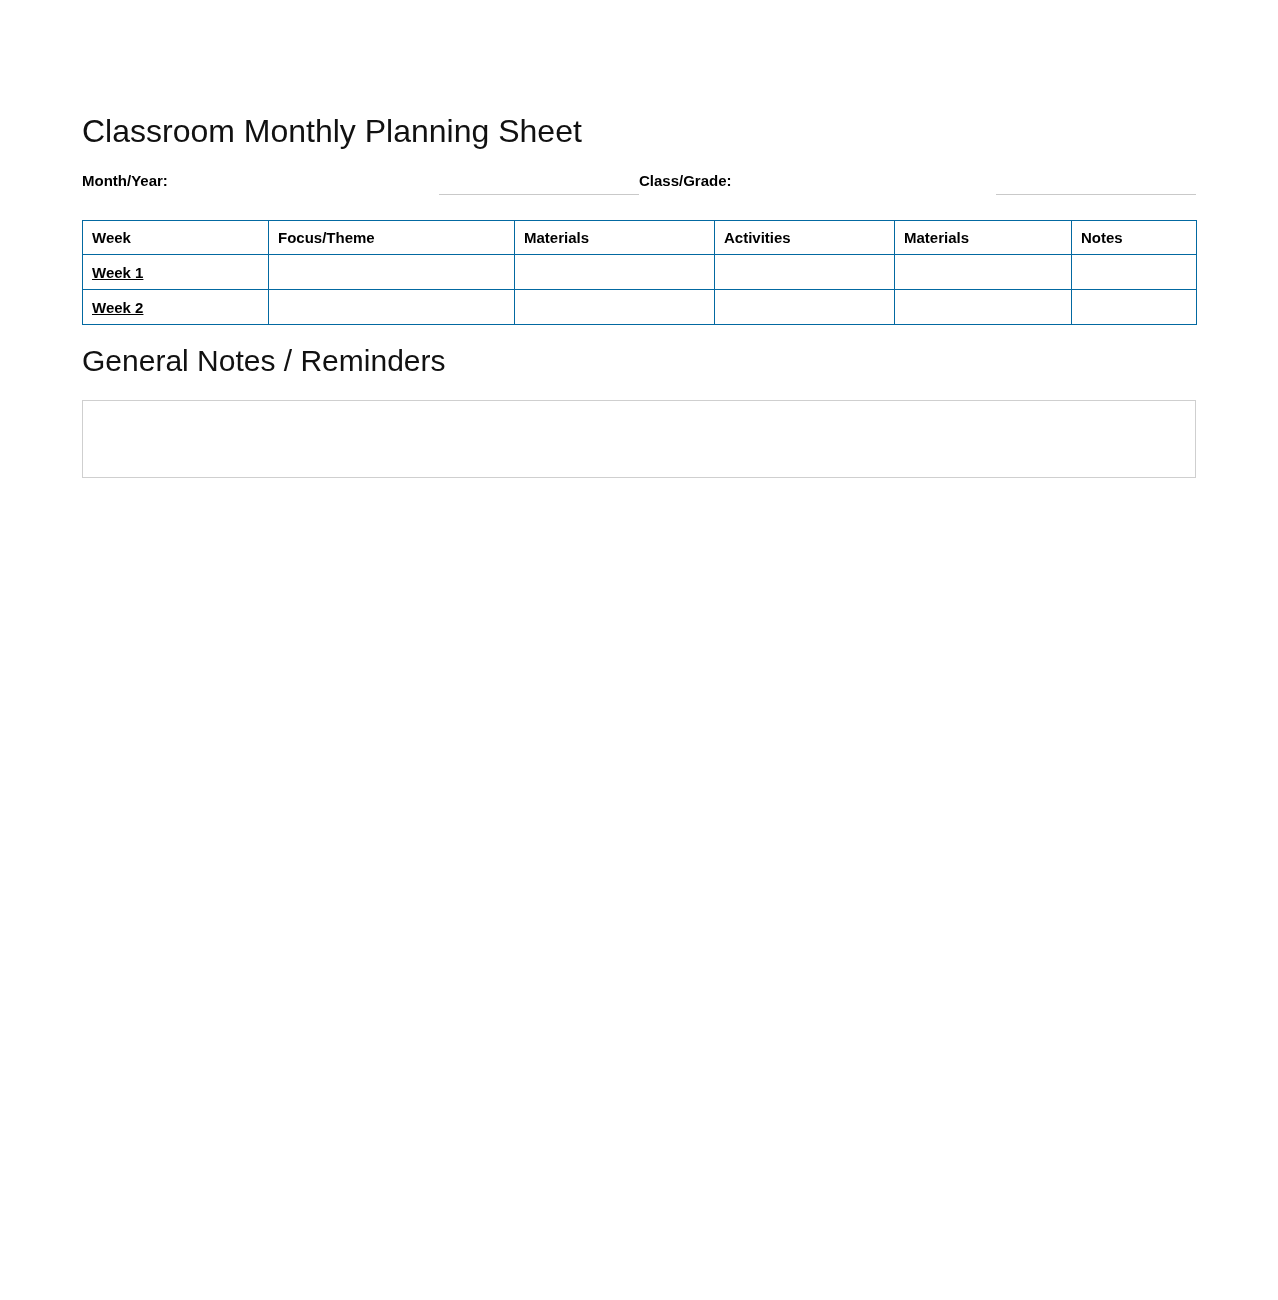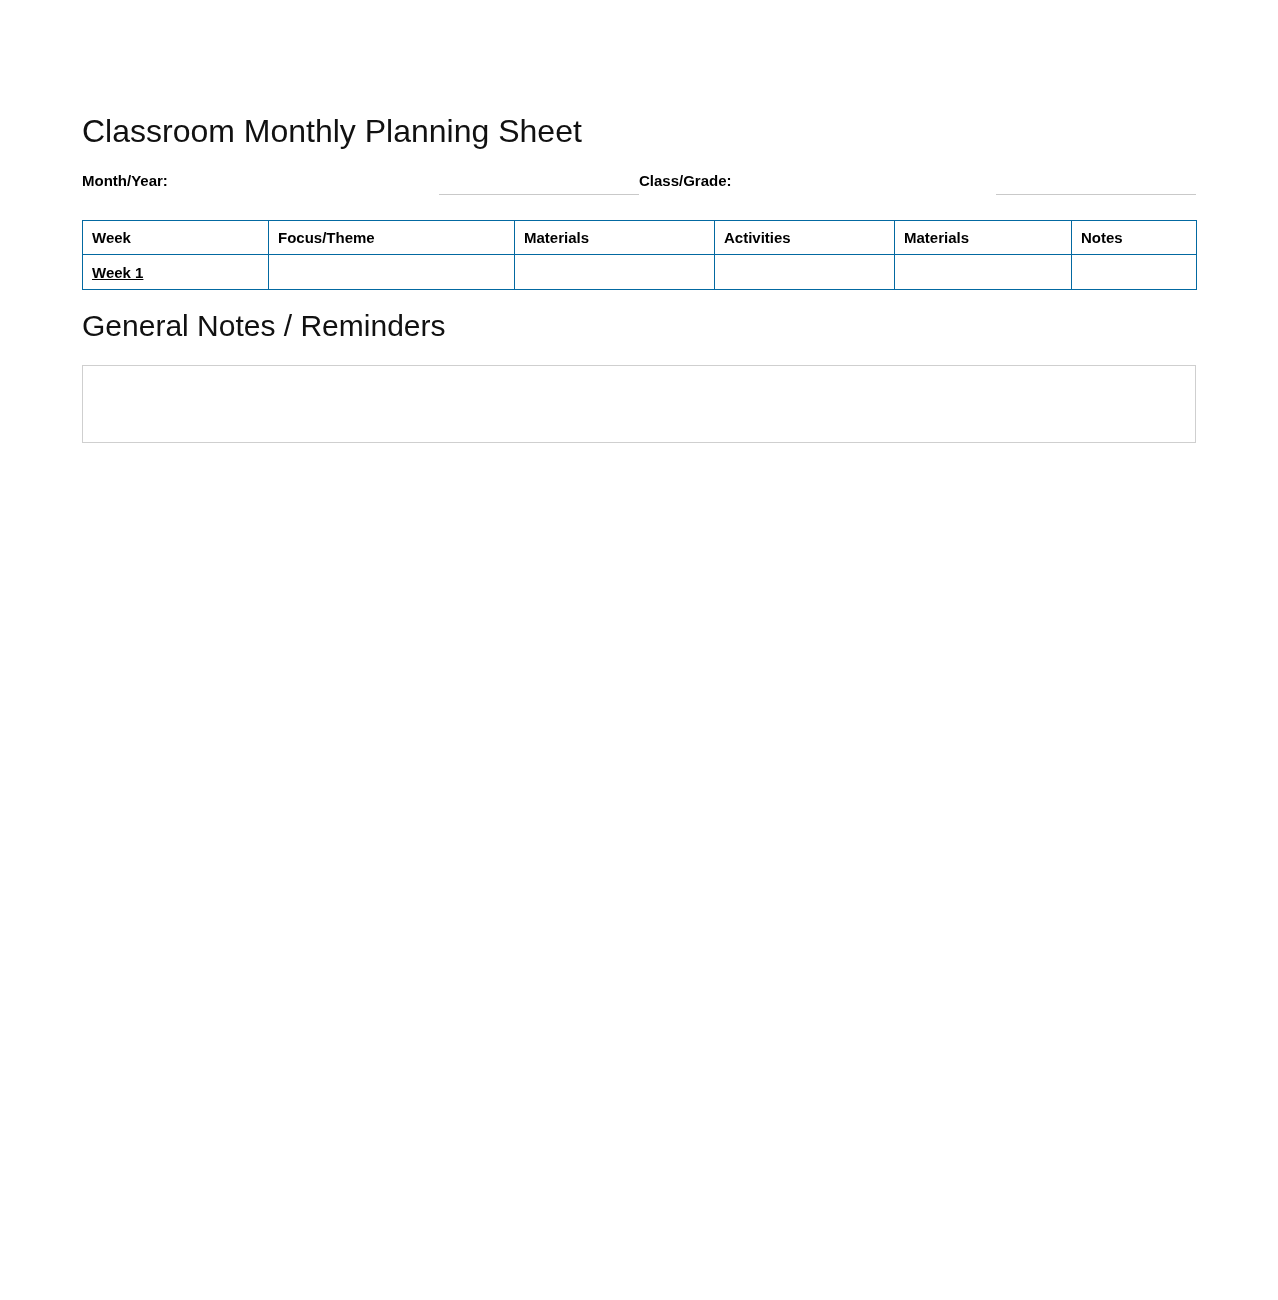--- a/index.html
+++ b/index.html
@@ -133,20 +133,28 @@
     </thead>
     <tbody>
       <tr>
         <td class="week-cell">Week 1</td>
         <td></td>
         <td></td>
         <td></td>
         <td></td>
         <td></td>
       </tr>
+      <tr>
+        <td class="week-cell">Week 2</td>
+        <td></td>
+        <td></td>
+        <td></td>
+        <td></td>
+        <td></td>
+      </tr>
     </tbody>
   </table>
 
   <h2 class="notes-heading">General Notes / Reminders</h2>
 
   <div class="notes-box"></div>
 
 </div>
 
 </body></html>

